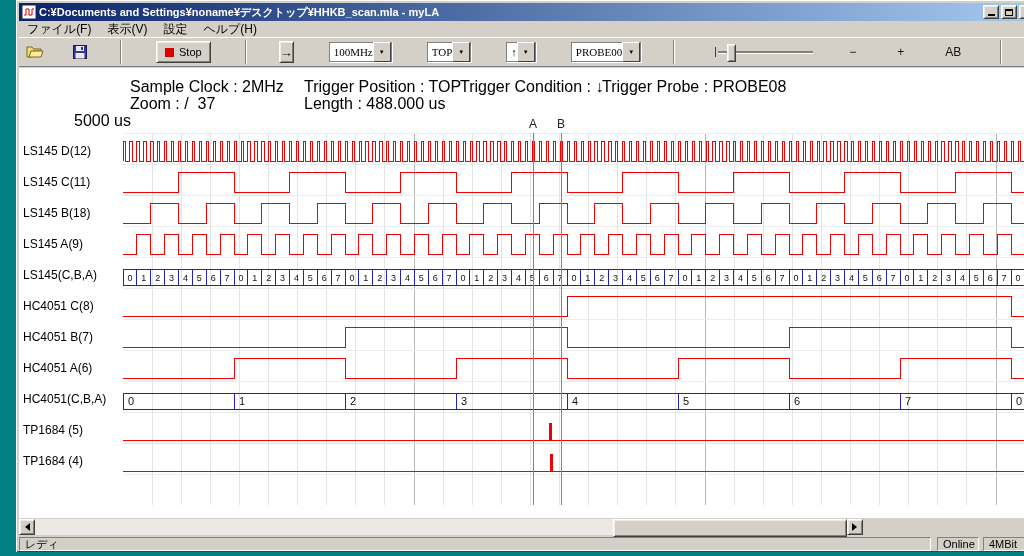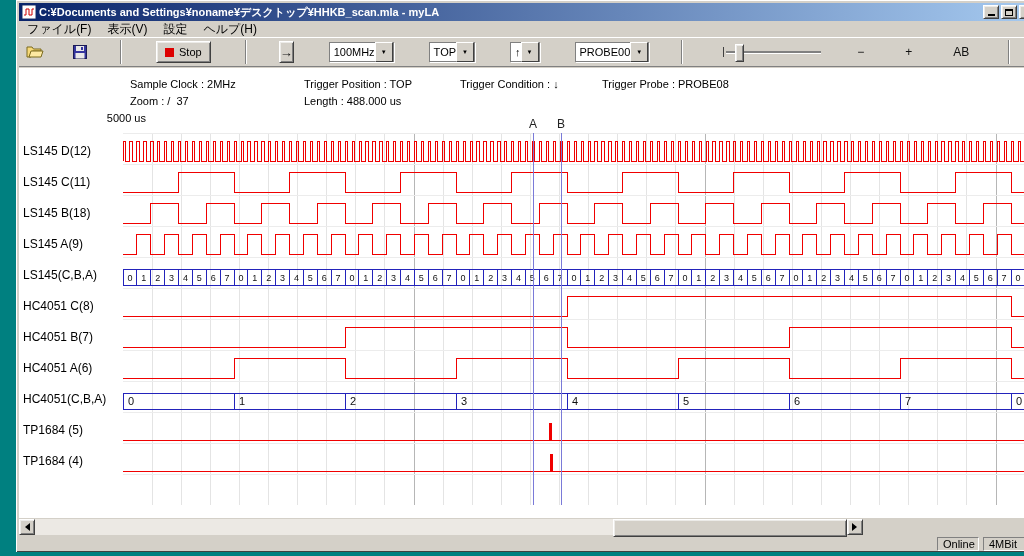--- a/index.html
+++ b/index.html
@@ -30,35 +30,35 @@
            display:flex;align-items:center;padding-left:6px;gap:27px;}
   .toolbtn{width:24px;height:22px;background:transparent;border:none;display:flex;
            align-items:center;justify-content:center;padding:0;margin:0 1px;}
   .sep{width:0;height:24px;border-left:1px solid #808080;border-right:1px solid #ffffff;margin:0 5px;}
   .stop{height:22px;display:flex;align-items:center;gap:5px;padding:0 8px;font-size:11px;
         font-family:inherit;color:#000;margin:0 2px;}
   .stop-square{width:9px;height:9px;background:#dd0000;display:inline-block;}
   .run{width:26px;height:22px;font-size:13px;color:#111;display:flex;align-items:center;
        justify-content:center;padding:0;font-family:inherit;}
   .combo{height:20px;display:flex;align-items:center;background:#fff;border:1px solid #808080;
-         box-shadow:1px 1px 0 #ffffff;font-size:11px;margin-left:8px;box-sizing:border-box;}
+         box-shadow:1px 1px 0 #ffffff;font-size:11px;margin-left:8px;box-sizing:border-box;font-family:Liberation Serif, serif;}
   .combo-text{flex:1;padding-left:4px;overflow:hidden;white-space:nowrap;color:#000;}
   .combo-arrow{width:16px;height:18px;background:#d4d0c8;border:1px solid;
                border-color:#ffffff #404040 #404040 #ffffff;display:flex;align-items:center;
                justify-content:center;font-size:6px;color:#000;flex:none;}
   .slider{position:relative;width:100px;height:20px;margin-left:8px;flex:none;}
   .slider-cap{position:absolute;left:0;top:5px;width:1px;height:10px;background:#404040;}
   .slider-track{position:absolute;left:3px;right:2px;top:9px;height:2px;background:#808080;
                 box-shadow:0 1px 0 #fff;}
   .slider-thumb{position:absolute;left:12px;top:2px;width:7px;height:16px;}
   .flatbtn{background:transparent;border:none;font-size:12px;color:#111;padding:2px 4px;
            margin:0 3px;font-family:inherit;white-space:nowrap;}
   
   .wave-client{position:absolute;left:3px;top:68px;width:1018px;height:450px;background:#ffffff;}
-  .inf{position:absolute;font-size:11px;color:#000;white-space:pre;}
+  .inf{position:absolute;font-size:16px;color:#000;white-space:pre;}
   .chan-label{position:absolute;left:7px;font-size:12px;color:#000;white-space:nowrap;}
   #wave-svg{position:absolute;left:107px;top:133px;}
   .cursor-label{position:absolute;top:117px;font-size:12px;color:#222;}
   
   .hscroll{position:absolute;left:3px;top:519px;width:844px;height:16px;background:#ece9e4;}
   .sb-btn{position:absolute;top:0;width:16px;height:16px;display:flex;align-items:center;
           justify-content:center;padding:0;}
   .sb-thumb{position:absolute;left:594px;top:0;width:232px;height:16px;}
   .tri-l{width:0;height:0;border:4px solid transparent;border-right:5px solid #000;margin-left:-3px;}
   .tri-r{width:0;height:0;border:4px solid transparent;border-left:5px solid #000;margin-right:-3px;}
@@ -162,21 +162,21 @@
   </div>
 
   <div class="wave-client"></div>
 
   <span class="inf" style="left:114px;top:78px">Sample Clock : 2MHz</span>
   <span class="inf" style="left:288px;top:78px">Trigger Position : TOP</span>
   <span class="inf" style="left:444px;top:78px">Trigger Condition : ↓</span>
   <span class="inf" style="left:586px;top:78px">Trigger Probe : PROBE08</span>
   <span class="inf" style="left:114px;top:95px">Zoom : /  37</span>
   <span class="inf" style="left:288px;top:95px">Length : 488.000 us</span>
-  <span class="inf" style="left:58px;top:112px;width:72px;text-align:right">5000 us</span>
+  <span class="inf" style="left:58px;top:112px;width:72px;">5000 us</span>
 
   <span class="chan-label" style="top:144px">LS145 D(12)</span>
   <span class="chan-label" style="top:175px">LS145 C(11)</span>
   <span class="chan-label" style="top:206px">LS145 B(18)</span>
   <span class="chan-label" style="top:237px">LS145 A(9)</span>
   <span class="chan-label" style="top:268px">LS145(C,B,A)</span>
   <span class="chan-label" style="top:299px">HC4051 C(8)</span>
   <span class="chan-label" style="top:330px">HC4051 B(7)</span>
   <span class="chan-label" style="top:361px">HC4051 A(6)</span>
   <span class="chan-label" style="top:392px">HC4051(C,B,A)</span>
@@ -326,18 +326,19 @@
     <button class="sb-btn raised" style="left:0">
         <span class="tri-l"></span>
       </button>
     <span class="sb-thumb raised"></span>
     <button class="sb-btn raised" style="left:828px">
         <span class="tri-r"></span>
       </button>
   </div>
 
   <div class="statusbar">
+    <span class="sb-panel" style="left:0;width:912px">レディ</span>
     <span class="sb-panel" style="left:918px;width:42px">Online</span>
     <span class="sb-panel" style="left:964px;width:57px">4MBit</span>
     <span class="grip"></span>
   </div>
 
 </div>
 
 </body></html>

